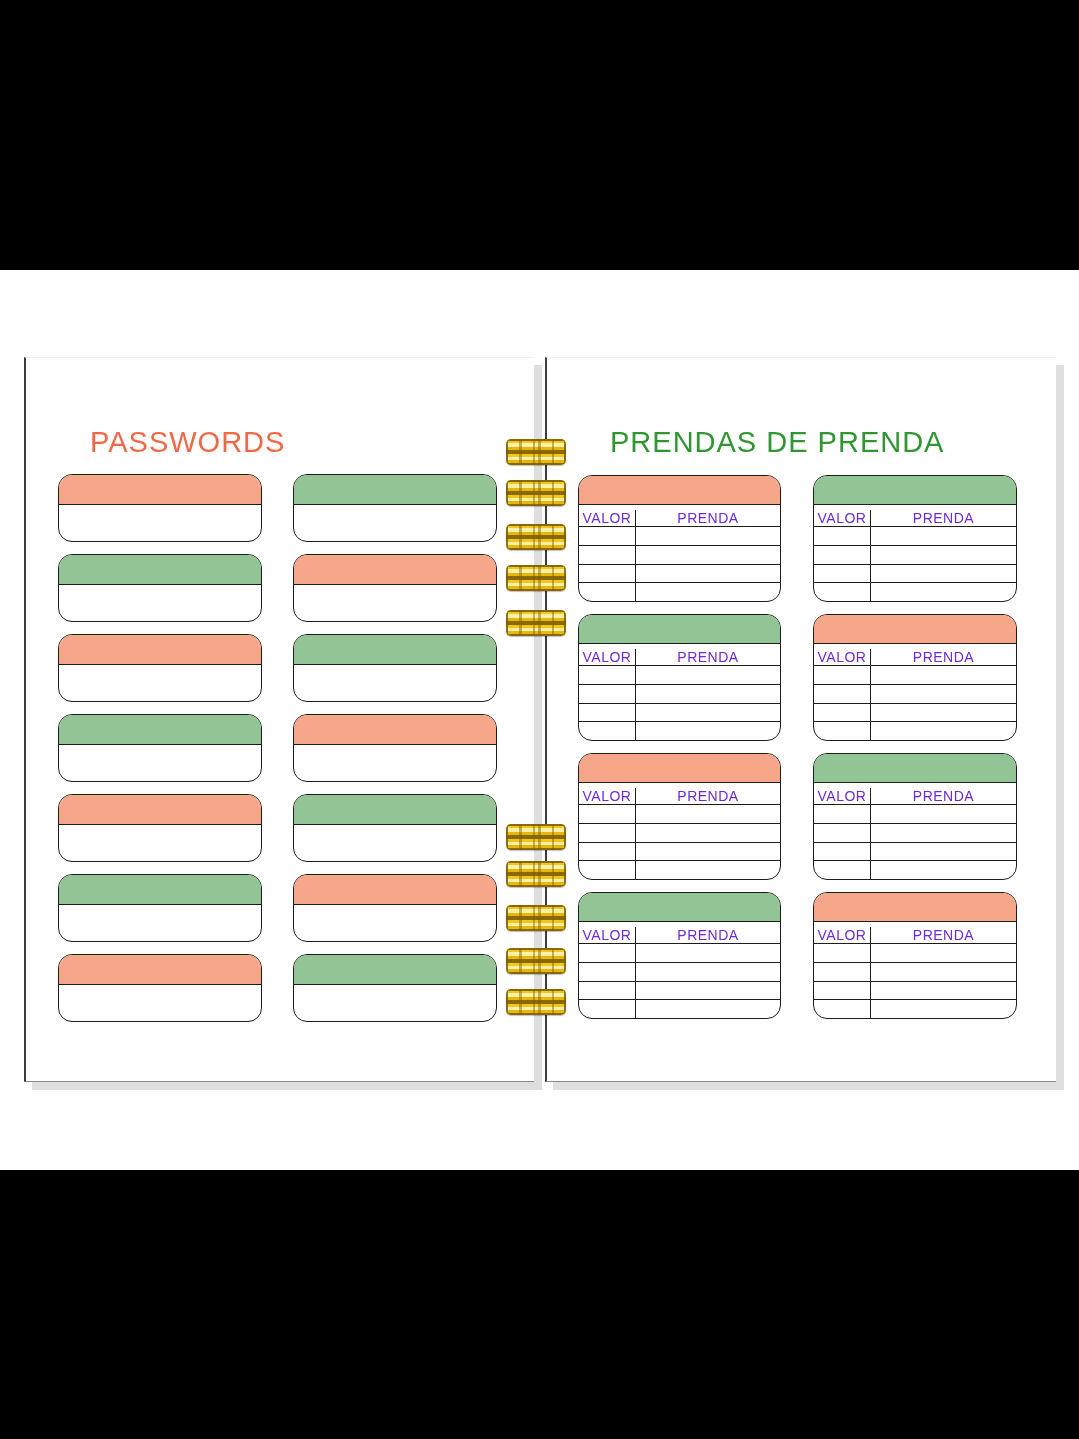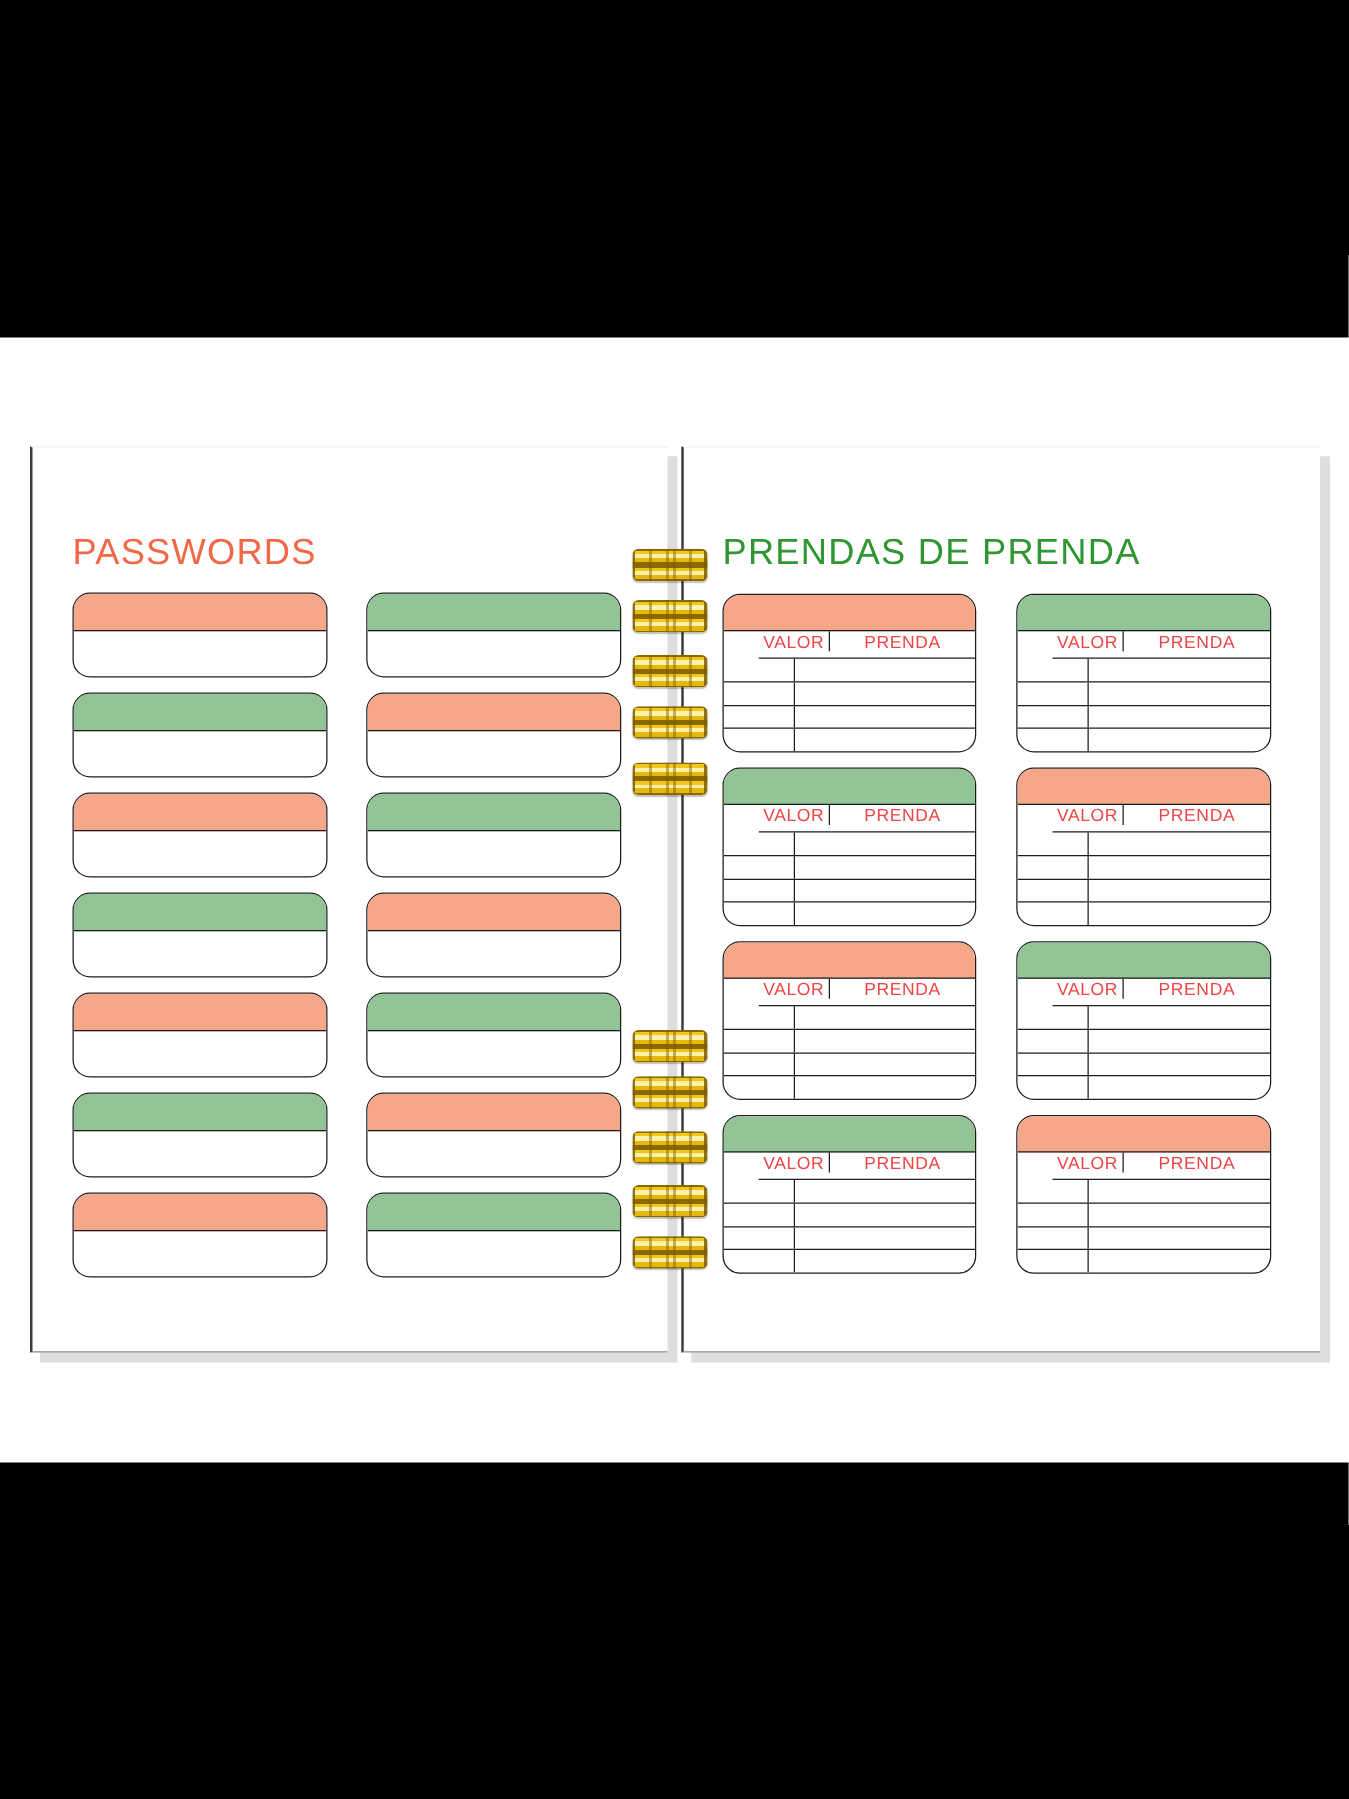--- a/index.html
+++ b/index.html
@@ -14,21 +14,21 @@
   .page{
     position:absolute;top:357px;height:725px;background:#fff;box-sizing:border-box;
     border-left:2px solid #3d3d3d;border-bottom:1px solid #8a8a8a;border-top:1px solid #f0f0f0;
     box-shadow:8px 8px 0 #dedede;
   }
   .page-left{left:24px;width:510px;}
   .page-right{left:545px;width:511px;}
 
   .page-title{
     position:absolute;top:68px;font-size:29px;letter-spacing:1px;
-    font-weight:400;white-space:nowrap;
+    font-weight:400;white-space:nowrap;margin-left:32px;
   }
   .page-left .page-title{left:32px;}
   .page-right .page-title{left:31px;}
 
   
   .pw-grid{
     position:absolute;left:32px;top:116px;
     display:grid;grid-template-columns:204px 204px;column-gap:31px;
     grid-auto-rows:68px;row-gap:12px;
   }
@@ -45,21 +45,21 @@
     display:grid;grid-template-columns:203px 204px;column-gap:32px;
     grid-auto-rows:127px;row-gap:12px;
   }
   .gift-table{
     border:1.5px solid #1c1c1c;border-radius:14px;overflow:hidden;
     background:#fff;box-sizing:border-box;display:flex;flex-direction:column;
   }
   .gift-cap{height:28px;flex:0 0 28px;border-bottom:1.5px solid #1c1c1c;}
   .gift-header-row{
     flex:0 0 21px;display:flex;border-bottom:1px solid #1c1c1c;
-    font-size:14px;letter-spacing:.5px;color:#ef4444;align-items:flex-start;margin-left:28px;
+    font-size:14px;letter-spacing:.5px;color:#6d28d9;align-items:flex-end;
   }
   .gift-row{flex:1 1 auto;display:flex;border-bottom:1px solid #1c1c1c;}
   .gift-row:last-child{border-bottom:none;}
   .cell-valor{width:57px;flex:0 0 57px;border-right:1.5px solid #1c1c1c;
     display:flex;align-items:center;justify-content:center;box-sizing:border-box;}
   .cell-prenda{flex:1;display:flex;align-items:center;justify-content:center;}
 
   
   .coil{
     position:absolute;left:506px;width:60px;height:26px;border-radius:5px;

